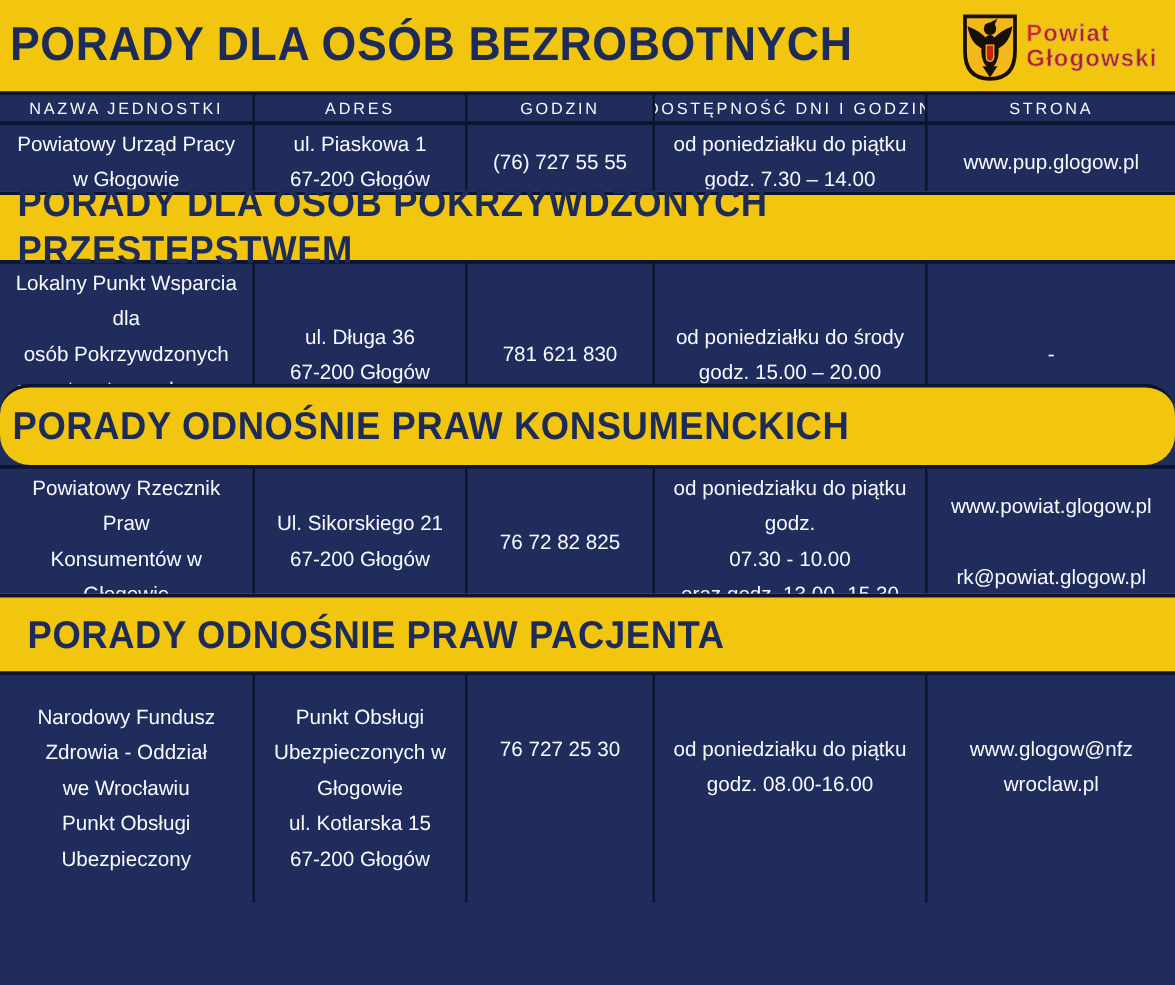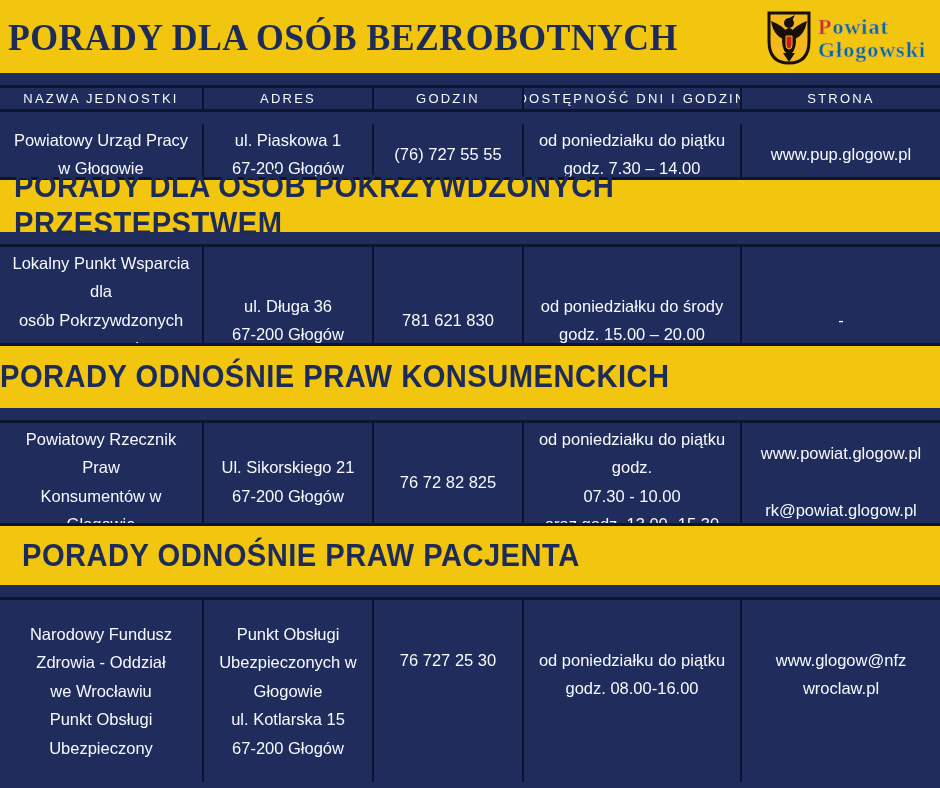--- a/index.html
+++ b/index.html
@@ -10,40 +10,40 @@
     --title:#1d2b58;
     --white:#f7f9fd;
   }
   *{margin:0;padding:0;box-sizing:border-box;}
   html,body{width:940px;}
   body{font-family:"Liberation Sans",sans-serif;background:#fff;}
   .poster{width:940px;height:788px;overflow:hidden;background:var(--navy);}
 
   
   .band{background:var(--yellow);display:flex;align-items:center;position:relative;}
-  .band-1{height:73px;padding-left:8px;font-family:Liberation Serif, serif;}
+  .band-1{height:73px;padding-left:8px;}
   .band-2{height:55px;padding-left:14px;border-top:3px solid var(--line);}
-  .band-3{height:65px;padding-left:0;border-top:3px solid var(--line);}
+  .band-3{height:65px;padding-left:10px;border-top:3px solid var(--line);border-radius:24px;}
   .band-4{height:62px;padding-left:22px;border-top:3px solid var(--line);}
   .band-title{color:var(--title);font-weight:bold;white-space:pre-line;
     transform:scaleX(.94);transform-origin:left center;letter-spacing:.5px;}
   .t1{font-size:38px;}
   .t2{font-size:31px;line-height:1.18;}
   .t3,.t4{font-size:31px;}
 
   
   .logo{position:absolute;right:14px;top:10px;display:flex;align-items:center;gap:6px;}
   .crest{display:block;}
   .logo-text{display:flex;flex-direction:column;line-height:1.05;}
-  .logo-line{display:block;font-size:22px;font-weight:bold;color:#0369a1;
+  .logo-line{display:block;font-size:19px;font-weight:bold;color:#b91c1c;
     letter-spacing:1px;-webkit-text-stroke:.6px #c9a96a;}
   .logo-line.l1::first-letter{color:#d42b1e;-webkit-text-stroke:.6px #7a1a12;}
 
   
-  .row{display:grid;grid-template-columns:202px 170px 150px 218px 200px;background:var(--navy);margin-top:12px;}
+  .row{display:grid;grid-template-columns:202px 170px 150px 218px 200px;background:var(--navy);}
   .thead{height:27px;border-top:3px solid var(--line);border-bottom:3px solid var(--line);}
   .th{display:flex;align-items:center;justify-content:center;color:var(--white);
     font-size:13px;letter-spacing:2.2px;white-space:nowrap;overflow:hidden;}
   .cell + .cell, .th + .th{border-left:2px solid var(--line);}
   .cell{display:flex;align-items:center;justify-content:center;text-align:center;
     color:var(--white);font-size:16.5px;line-height:1.72;white-space:pre-line;
     padding:2px 6px;}
   .row-1{height:53px;}
   .row-2{height:99px;border-top:3px solid var(--line);}
   .row-3{height:103px;border-top:3px solid var(--line);}

